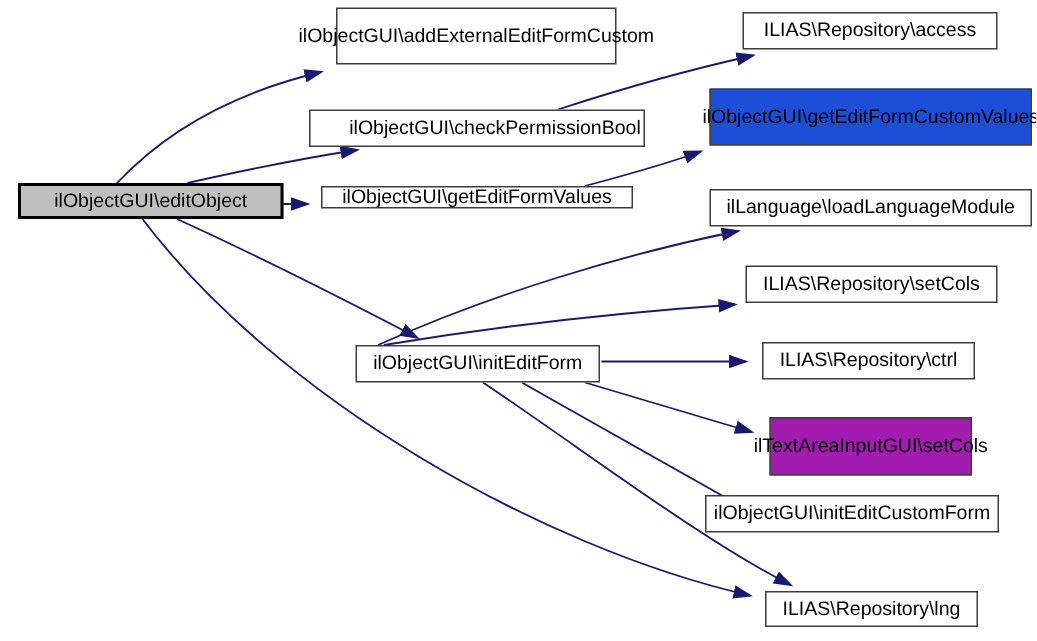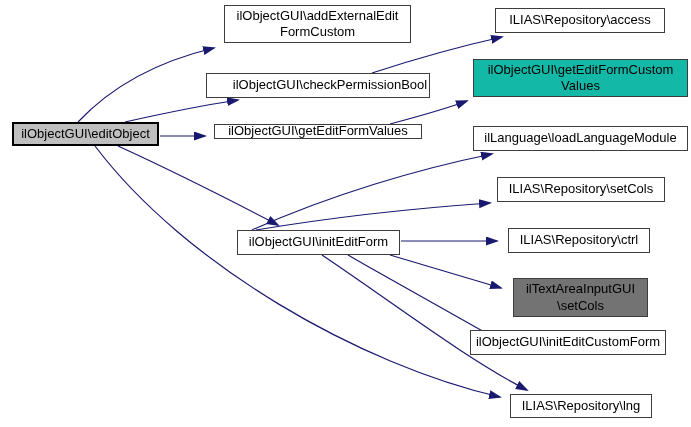--- a/index.html
+++ b/index.html
@@ -1,21 +1,21 @@
 <!DOCTYPE html>
 <html><head>
 <meta charset="utf-8">
 <style>
   html,body{margin:0;padding:0;background:#ffffff;}
   body{font-family:"Liberation Sans",sans-serif;}
   .canvas{position:relative;width:691px;height:427px;background:#ffffff;overflow:hidden;}
   svg.edges{position:absolute;left:0;top:0;width:691px;height:427px;pointer-events:none;}
   .node{
     position:absolute;
-    display:flex;flex-direction:column;align-items:center;justify-content:center;
+    display:flex;align-items:center;justify-content:center;
     box-sizing:border-box;
     background:#ffffff;
     border:1px solid #3d3d3d;
     color:#000000;
     font-size:13px;line-height:1.25;text-align:center;
     white-space:nowrap;
     cursor:pointer;
   }
   .node.highlighted{background:#bfbfbf;border:2px solid #000000;}
   .node .ln{pointer-events:none;}
@@ -40,53 +40,53 @@
         <path d="M390,124 C420,116 448,108 467,101" fill="none" stroke="#191970" stroke-width="1.2" marker-end="url(#arrowhead)"></path>
         <path d="M252,230 C330,195 418,169 492,154" fill="none" stroke="#191970" stroke-width="1.2" marker-end="url(#arrowhead)"></path>
         <path d="M256,230 C340,216 418,208 490,203" fill="none" stroke="#191970" stroke-width="1.2" marker-end="url(#arrowhead)"></path>
         <path d="M401,241 L497,241" fill="none" stroke="#191970" stroke-width="1.2" marker-end="url(#arrowhead)"></path>
         <path d="M390,255 C430,267 468,278 501,288" fill="none" stroke="#191970" stroke-width="1.2" marker-end="url(#arrowhead)"></path>
         <path d="M348,255 C402,286 458,317 502,342" fill="none" stroke="#191970" stroke-width="1.2" marker-end="url(#arrowhead)"></path>
         <path d="M322,255 C392,302 468,360 527,390" fill="none" stroke="#191970" stroke-width="1.2" marker-end="url(#arrowhead)"></path>
       </g>
   </svg>
   <div>
-      <div class="node highlighted" style="left: 12px; top: 122px; width: 147px; height: 24px; background: rgb(191, 191, 191);">
+      <div class="node highlighted" style="left: 12px; top: 122px; width: 177px; height: 24px; background: rgb(191, 191, 191);">
         <div class="ln">ilObjectGUI\editObject</div>
       </div>
       <div class="node" style="left: 224px; top: 5px; width: 187px; height: 38px; background: rgb(255, 255, 255);">
         <div class="ln">ilObjectGUI\addExternalEdit</div>
         <div class="ln">FormCustom</div>
       </div>
       <div class="node" style="left: 206px; top: 73px; width: 224px; height: 25px; background: rgb(255, 255, 255); padding-left: 24px;">
         <div class="ln">ilObjectGUI\checkPermissionBool</div>
       </div>
       <div class="node" style="left: 214px; top: 124px; width: 208px; height: 15px; background: rgb(255, 255, 255);">
         <div class="ln">ilObjectGUI\getEditFormValues</div>
       </div>
       <div class="node" style="left: 237px; top: 230px; width: 163px; height: 25px; background: rgb(255, 255, 255);">
         <div class="ln">ilObjectGUI\initEditForm</div>
       </div>
       <div class="node" style="left: 495px; top: 8px; width: 170px; height: 25px; background: rgb(255, 255, 255);">
         <div class="ln">ILIAS\Repository\access</div>
       </div>
-      <div class="node" style="left: 473px; top: 59px; width: 215px; height: 38px; background: #14b8a6;">
+      <div class="node" style="left: 473px; top: 59px; width: 215px; height: 38px; background: #1d4ed8;">
         <div class="ln">ilObjectGUI\getEditFormCustom</div>
         <div class="ln">Values</div>
       </div>
       <div class="node" style="left: 473px; top: 126px; width: 215px; height: 25px; background: rgb(255, 255, 255);">
         <div class="ln">ilLanguage\loadLanguageModule</div>
       </div>
       <div class="node" style="left: 497px; top: 177px; width: 168px; height: 25px; background: rgb(255, 255, 255);">
         <div class="ln">ILIAS\Repository\setCols</div>
       </div>
       <div class="node" style="left: 508px; top: 228px; width: 142px; height: 25px; background: rgb(255, 255, 255);">
         <div class="ln">ILIAS\Repository\ctrl</div>
       </div>
-      <div class="node" style="left: 513px; top: 278px; width: 135px; height: 39px; background: #737373;">
+      <div class="node" style="left: 513px; top: 278px; width: 135px; height: 39px; background: #a21caf;">
         <div class="ln">ilTextAreaInputGUI</div>
         <div class="ln">\setCols</div>
       </div>
       <div class="node" style="left: 470px; top: 330px; width: 196px; height: 25px; background: rgb(255, 255, 255);">
         <div class="ln">ilObjectGUI\initEditCustomForm</div>
       </div>
       <div class="node" style="left: 510px; top: 394px; width: 142px; height: 24px; background: rgb(255, 255, 255);">
         <div class="ln">ILIAS\Repository\lng</div>
       </div>
     </div>

